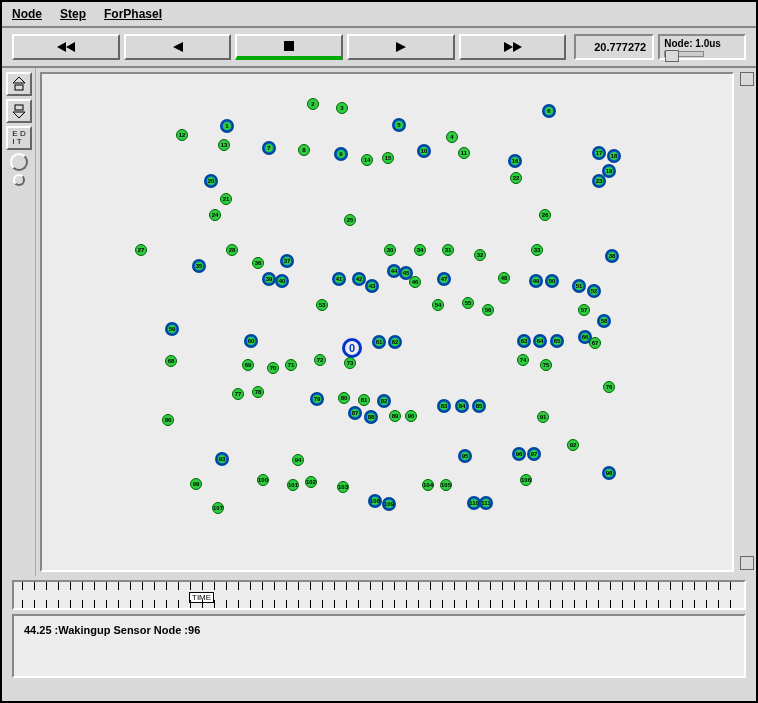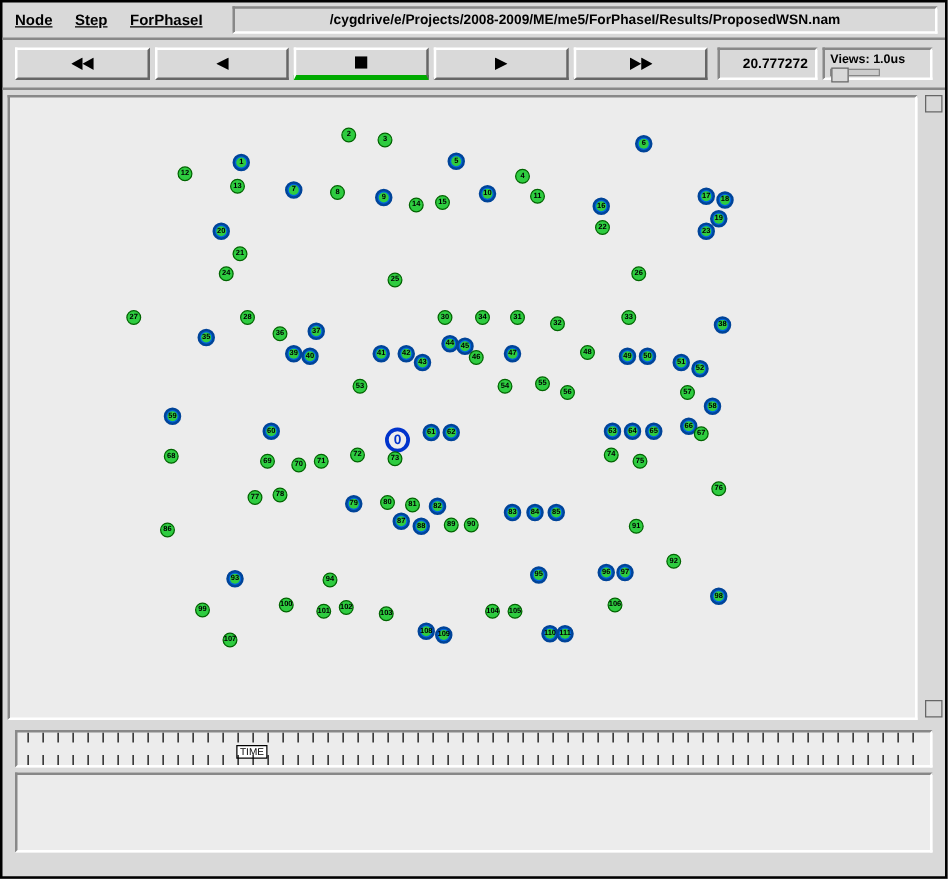--- a/index.html
+++ b/index.html
@@ -37,21 +37,20 @@
 </style>
 </head>
 <body>
 
 <div class="window">
 
   <div class="menubar">
     <span class="menu-item">Node</span>
     <span class="menu-item">Step</span>
     <span class="menu-item">ForPhaseI</span>
-    <div class="path-field">/cygdrive/e/Projects/2008-2009/ME/me5/ForPhaseI/Results/ProposedWSN.nam</div>
   </div>
 
   <div class="toolbar">
     <div class="tbtn">
       <svg width="18" height="10">
           <polygon points="9,0 0,5 9,10" fill="#000"></polygon>
           <polygon points="18,0 9,5 18,10" fill="#000"></polygon>
         </svg>
     </div>
     <div class="tbtn">
@@ -70,26 +69,44 @@
         </svg>
     </div>
     <div class="tbtn">
       <svg width="18" height="10">
           <polygon points="0,0 9,5 0,10" fill="#000"></polygon>
           <polygon points="9,0 18,5 9,10" fill="#000"></polygon>
         </svg>
     </div>
     <div class="time-disp">20.777272</div>
     <div class="step-box">
-      <span>Views: 1.0us</span>
+      <span>Node: 1.0us</span>
       <div class="step-slider"></div>
     </div>
   </div>
 
   <div class="main-area">
+    <div class="left-tools">
+      <div class="tool-btn">
+        <svg width="16" height="14">
+            <polygon points="2,6 14,6 8,0" fill="none" stroke="#000"></polygon>
+            <rect x="4" y="8" width="8" height="5" fill="none" stroke="#000"></rect>
+          </svg>
+      </div>
+      <div class="tool-btn">
+        <svg width="16" height="14">
+            <rect x="4" y="1" width="8" height="5" fill="none" stroke="#000"></rect>
+            <polygon points="2,8 14,8 8,14" fill="none" stroke="#000"></polygon>
+          </svg>
+      </div>
+      <div class="tool-btn" style="font-size:8px;line-height:1;white-space:pre">E D
+I T</div>
+      <div class="tool-btn radio"></div>
+      <div class="tool-btn radio" style="width:12px;height:12px;margin-left:7px"></div>
+    </div>
 
     <div class="canvas-wrap">
       <div class="canvas" id="canvas">
           <div class="node center" style="left: 300px; top: 264px;">0</div>
           <div class="node blue" style="left: 178px; top: 45px;">
             <div class="inner">1</div>
           </div>
           <div class="node green" style="left: 265px; top: 24px;">2</div>
           <div class="node green" style="left: 294px; top: 28px;">3</div>
           <div class="node green" style="left: 404px; top: 57px;">4</div>
@@ -428,15 +445,16 @@
       <div class="tick b" style="left: 680px;"></div>
       <div class="tick" style="left: 692px;"></div>
       <div class="tick b" style="left: 692px;"></div>
       <div class="tick" style="left: 704px;"></div>
       <div class="tick b" style="left: 704px;"></div>
       <div class="tick" style="left: 716px;"></div>
       <div class="tick b" style="left: 716px;"></div>
     </div>
 
   <div class="log-box">
+    <div>44.25 :Wakingup Sensor Node :96</div>
   </div>
 
 </div>
 
 </body></html>

